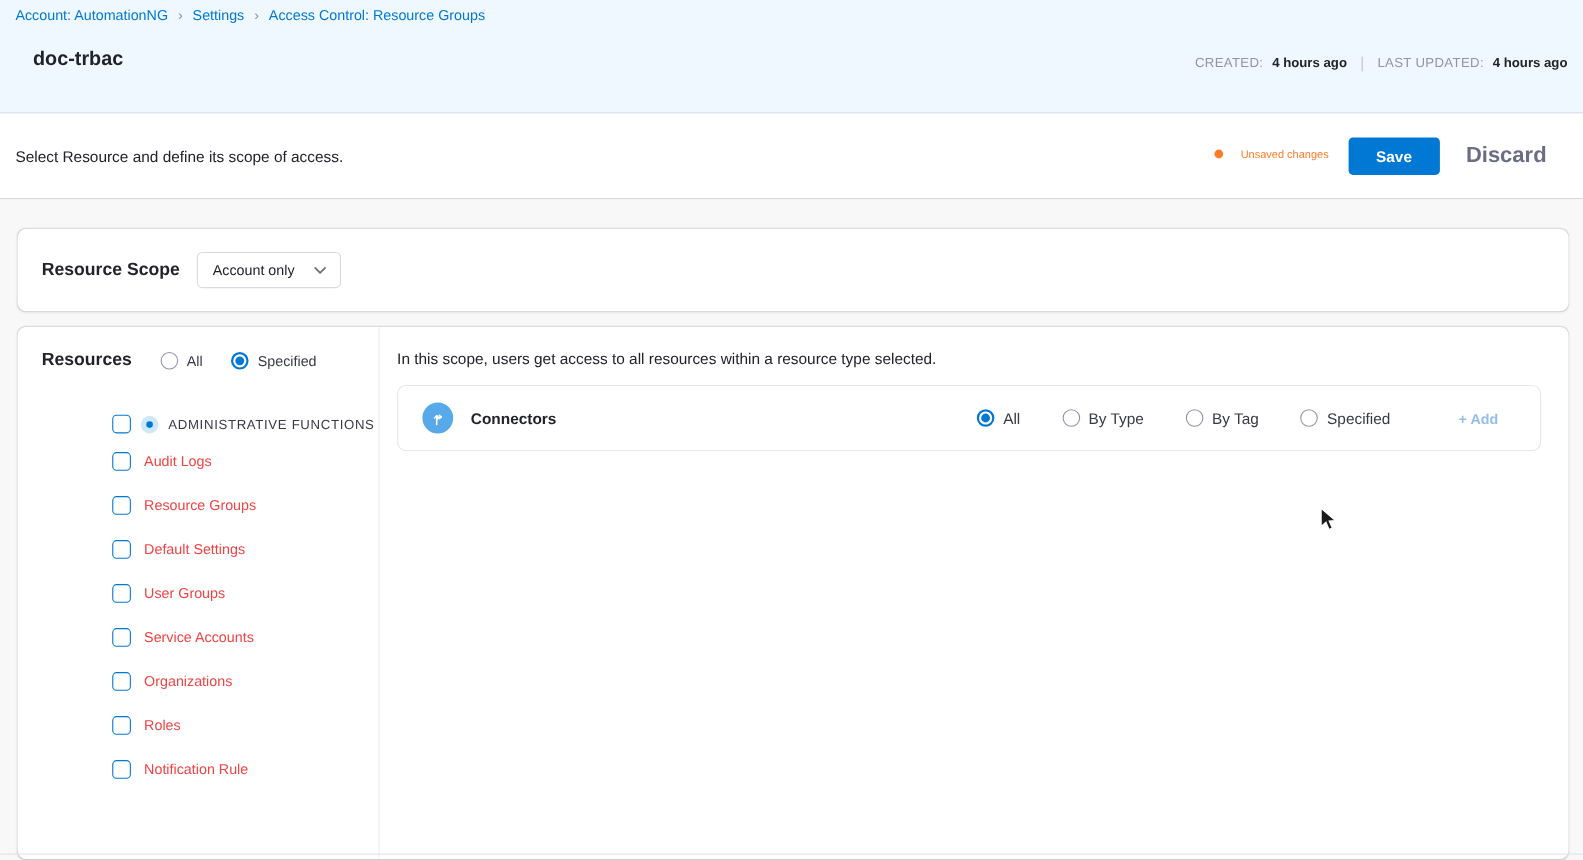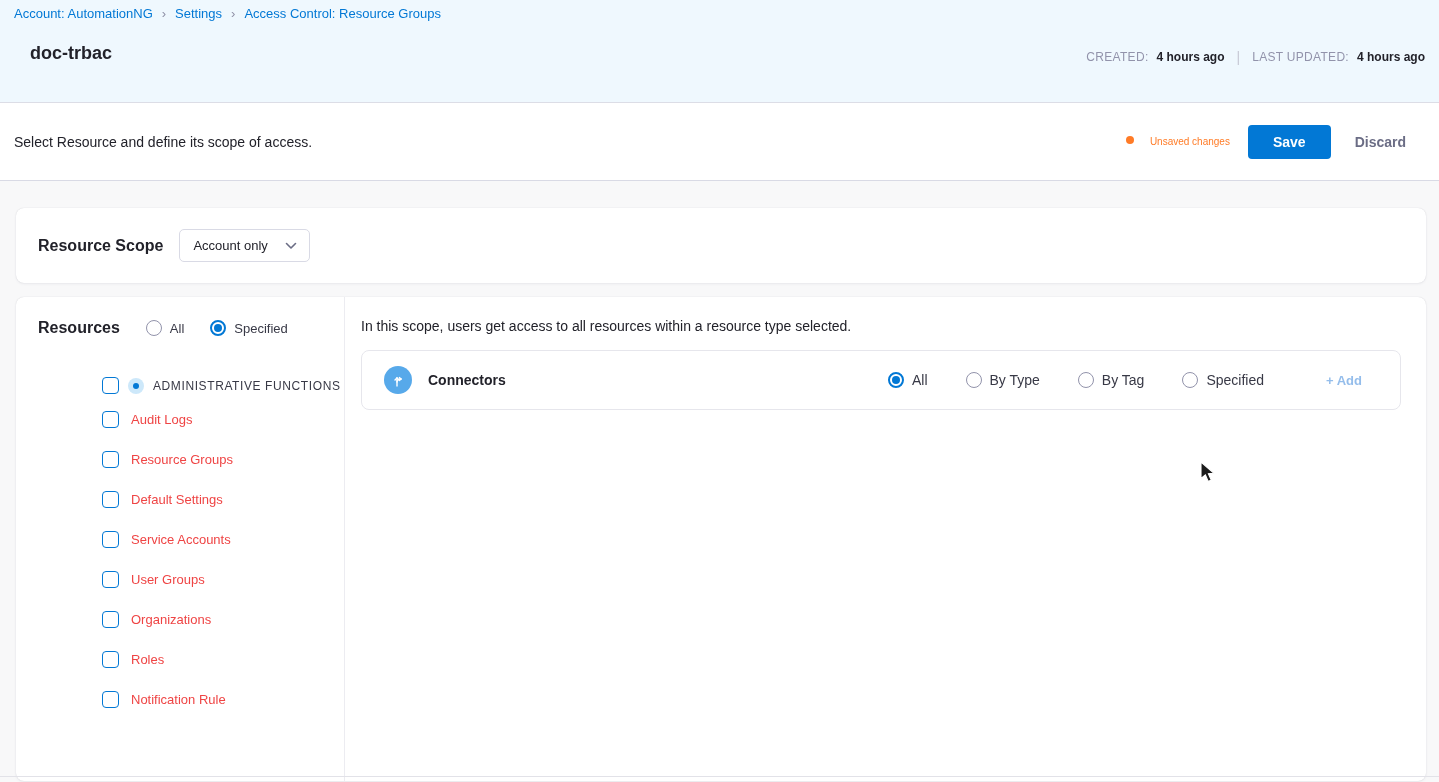--- a/index.html
+++ b/index.html
@@ -17,21 +17,21 @@
   .meta-value { color:#22222a; font-weight:bold; }
   .meta-divider { color:#c6c7d4; font-size:14px; margin:0 4px; }
 
   
   .toolbar { background:#ffffff; height:78px; border-bottom:1px solid #d9dae5; display:flex; align-items:center; padding:0 27px 0 14px; }
   .toolbar-desc { font-size:14px; color:#22222a; }
   .toolbar-right { margin-left:auto; display:flex; align-items:center; }
   .unsaved { display:flex; gap:16px; color:#ff7b26; font-size:10px; }
   .unsaved-dot { width:8px; height:8px; border-radius:50%; background:#ff7b26; }
   .save-btn { margin-left:18px; background:#0278d5; color:#fff; font-weight:bold; font-size:14px; border:none; border-radius:4px; padding:9px 25px; cursor:pointer; font-family:inherit; }
-  .discard-btn { margin-left:18px; background:none; border:none; color:#6b6d85; font-weight:bold; font-size:14px; cursor:pointer; font-family:inherit; padding:9px 6px; }
+  .discard-btn { margin-left:18px; background:none; border:none; color:#6b6d85; font-weight:bold; font-size:20px; cursor:pointer; font-family:inherit; padding:9px 6px; }
 
   
   .content { padding:27px 13px 0 16px; }
   .card { background:#fff; border-radius:8px; box-shadow:0 1px 3px rgba(40,41,61,.06), 0 0 1px rgba(40,41,61,.18); }
 
   .scope-card { height:75px; display:flex; align-items:center; padding-left:22px; }
   .scope-title { font-size:16px; font-weight:bold; color:#22222a; }
   .dropdown { margin-left:16px; display:flex; align-items:center; gap:14px; border:1px solid #d9dae5; border-radius:5px; background:#fff; padding:8px 12px 8px 13px; font-size:13px; color:#22222a; cursor:pointer; min-width:131px; justify-content:space-between; }
   .chev { display:inline-flex; }
 
@@ -147,25 +147,25 @@
         <div class="res-item">
           <span class="checkbox"></span>
           <span class="res-item-label">Resource Groups</span>
         </div>
         <div class="res-item">
           <span class="checkbox"></span>
           <span class="res-item-label">Default Settings</span>
         </div>
         <div class="res-item">
           <span class="checkbox"></span>
+          <span class="res-item-label">User Groups</span>
+        </div>
+        <div class="res-item">
+          <span class="checkbox"></span>
           <span class="res-item-label">Service Accounts</span>
-        </div>
-        <div class="res-item">
-          <span class="checkbox"></span>
-          <span class="res-item-label">User Groups</span>
         </div>
         <div class="res-item">
           <span class="checkbox"></span>
           <span class="res-item-label">Organizations</span>
         </div>
         <div class="res-item">
           <span class="checkbox"></span>
           <span class="res-item-label">Roles</span>
         </div>
         <div class="res-item">

